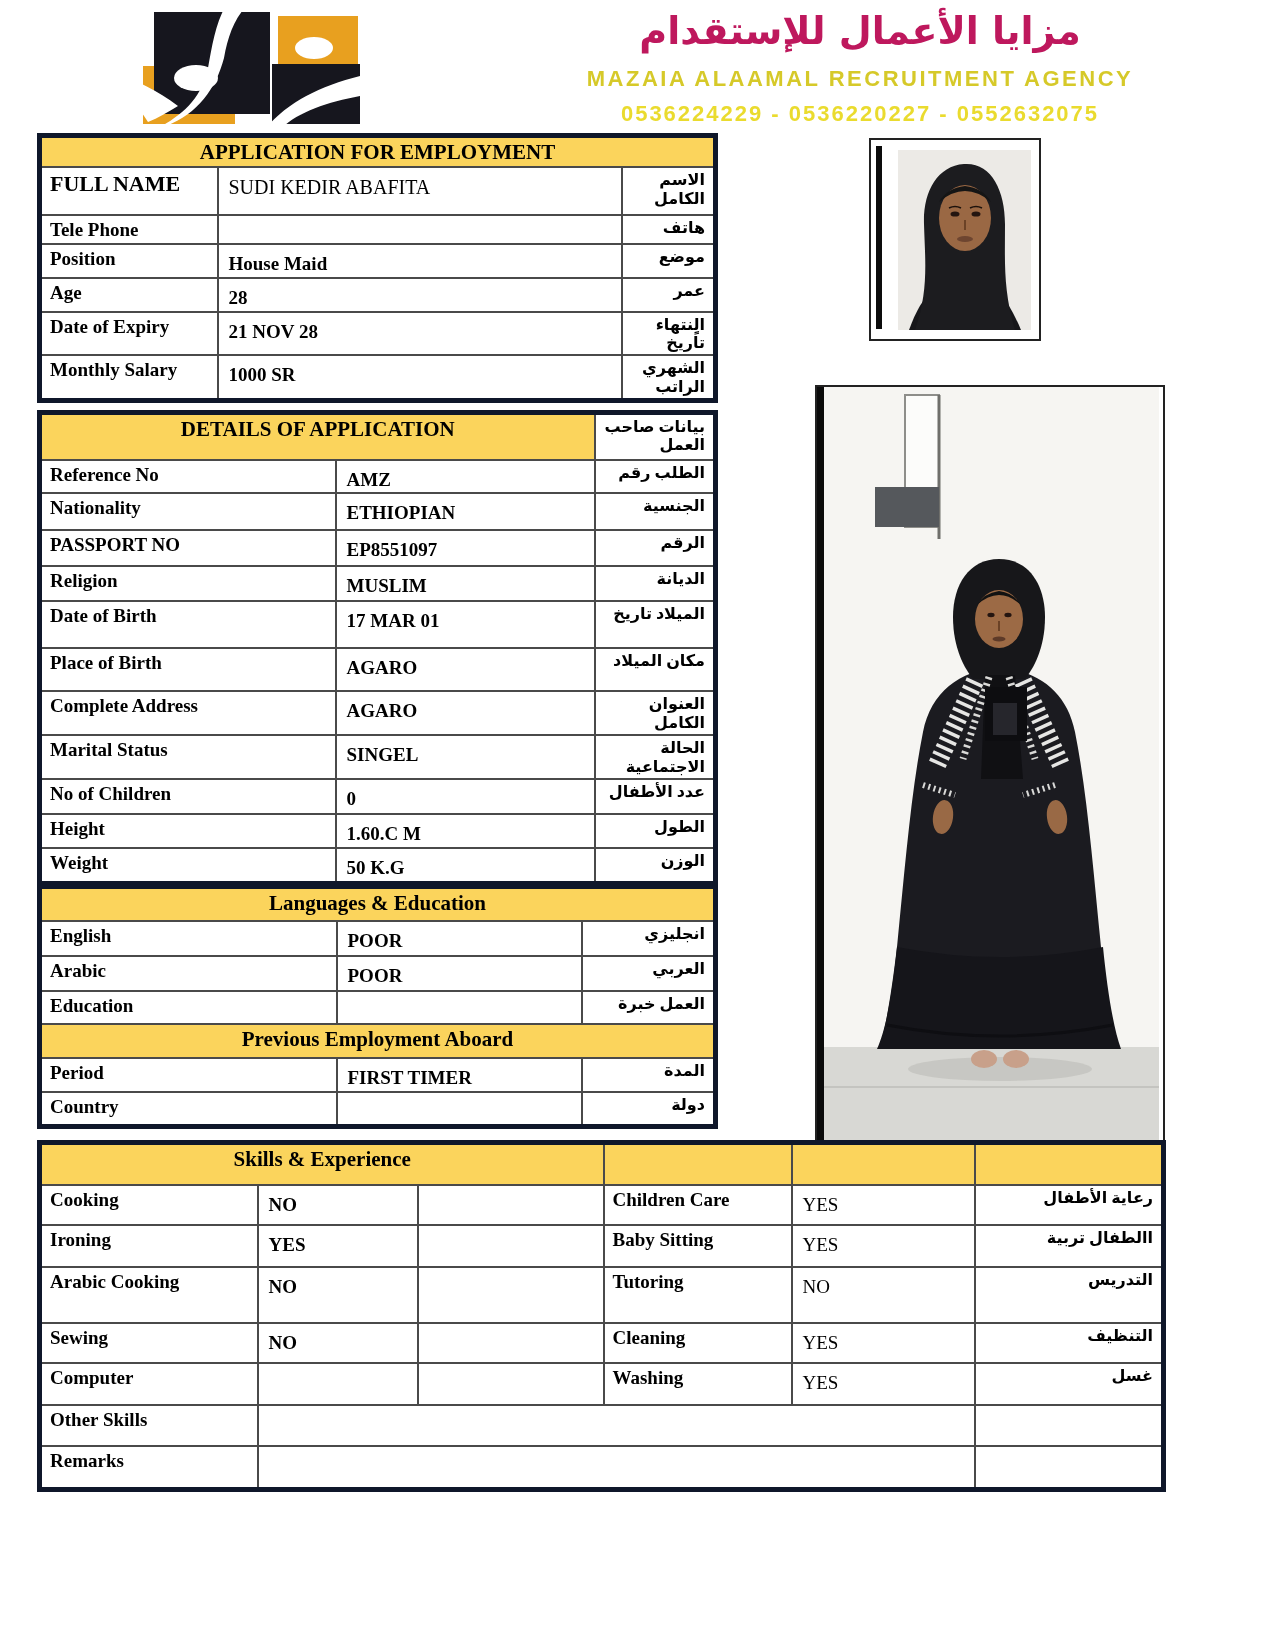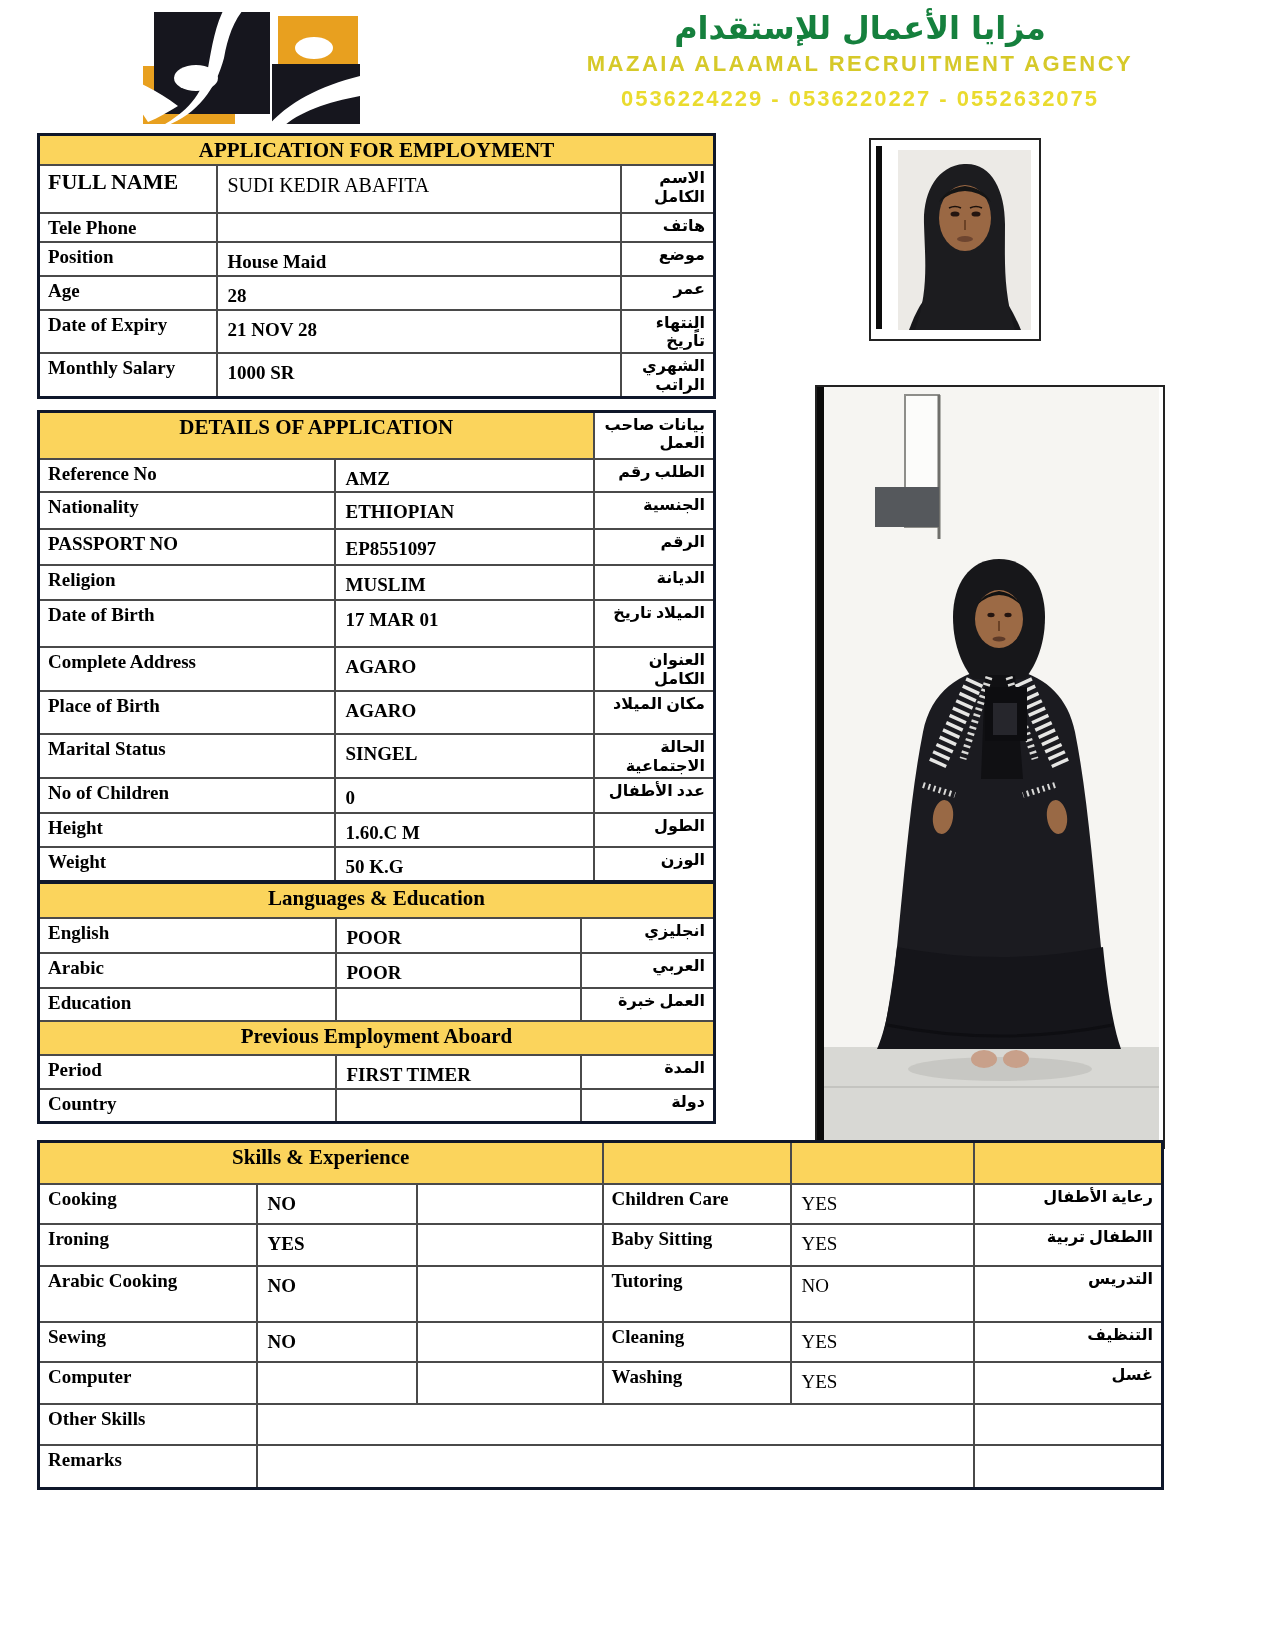--- a/index.html
+++ b/index.html
@@ -4,28 +4,28 @@
 <style>
   html,body{margin:0;padding:0;}
   body{
     width:1275px;height:1650px;position:relative;background:#ffffff;
     font-family:"Liberation Serif","DejaVu Serif",serif;color:#000;
     overflow:hidden;
   }
   .abs{position:absolute;}
   
   .hdr-text{left:520px;top:10px;width:680px;text-align:center;}
-  .hdr-ar{font-size:32px;font-weight:bold;color:#15803d;direction:rtl;line-height:1.15;
+  .hdr-ar{font-size:38px;font-weight:bold;color:#be185d;direction:rtl;line-height:1.15;
           font-family:"DejaVu Sans","Liberation Serif",sans-serif;}
-  .hdr-en{font-size:22px;font-weight:bold;color:#d6c929;letter-spacing:2.5px;margin-top:4px;
+  .hdr-en{font-size:22px;font-weight:bold;color:#d6c929;letter-spacing:2.5px;margin-top:12px;
           font-family:"Liberation Sans",sans-serif;}
   .hdr-num{font-size:22px;font-weight:bold;color:#eadb2e;letter-spacing:2px;margin-top:9px;
           font-family:"Liberation Sans",sans-serif;}
   
-  table.ft{border-collapse:collapse;table-layout:fixed;border:3px solid #0f172a;}
+  table.ft{border-collapse:collapse;table-layout:fixed;border:5px solid #0f172a;}
   table.ft td{border:2px solid #4a4a4a;vertical-align:top;overflow:hidden;line-height:1.15;}
   .lbl{font-size:19px;font-weight:bold;padding:3px 4px 2px 8px;border-radius:13px;}
   .val{font-size:19px;font-weight:bold;padding:8px 4px 2px 10px;}
   .ar{font-size:16px;font-weight:bold;text-align:right;padding:3px 8px 2px 2px;direction:rtl;
       font-family:"Liberation Serif","DejaVu Sans",serif;}
   .band{background:#fbd45c;font-size:21px;font-weight:bold;text-align:center;
         vertical-align:middle;padding:2px;}
   .big{font-size:22px;}
   .name{font-weight:normal;font-size:20px;vertical-align:bottom;padding-bottom:3px;}
   .reg{font-weight:normal;}
@@ -147,29 +147,29 @@
     <tr style="height:35px">
       <td class="lbl">Religion</td>
       <td class="val">MUSLIM</td>
       <td class="ar">الديانة</td>
     </tr>
     <tr style="height:47px">
       <td class="lbl">Date of Birth</td>
       <td class="val">17 MAR 01</td>
       <td class="ar">الميلاد تاريخ</td>
     </tr>
+    <tr style="height:43px">
+      <td class="lbl">Place of Birth</td>
+      <td class="val">AGARO</td>
+      <td class="ar">مكان الميلاد</td>
+    </tr>
     <tr style="height:37px">
       <td class="lbl">Complete Address</td>
       <td class="val">AGARO</td>
       <td class="ar">العنوان الكامل</td>
-    </tr>
-    <tr style="height:43px">
-      <td class="lbl">Place of Birth</td>
-      <td class="val">AGARO</td>
-      <td class="ar">مكان الميلاد</td>
     </tr>
     <tr style="height:35px">
       <td class="lbl">Marital Status</td>
       <td class="val">SINGEL</td>
       <td class="ar">الحالة الاجتماعية</td>
     </tr>
     <tr style="height:35px">
       <td class="lbl">No of Children</td>
       <td class="val">0</td>
       <td class="ar">عدد الأطفال</td>

